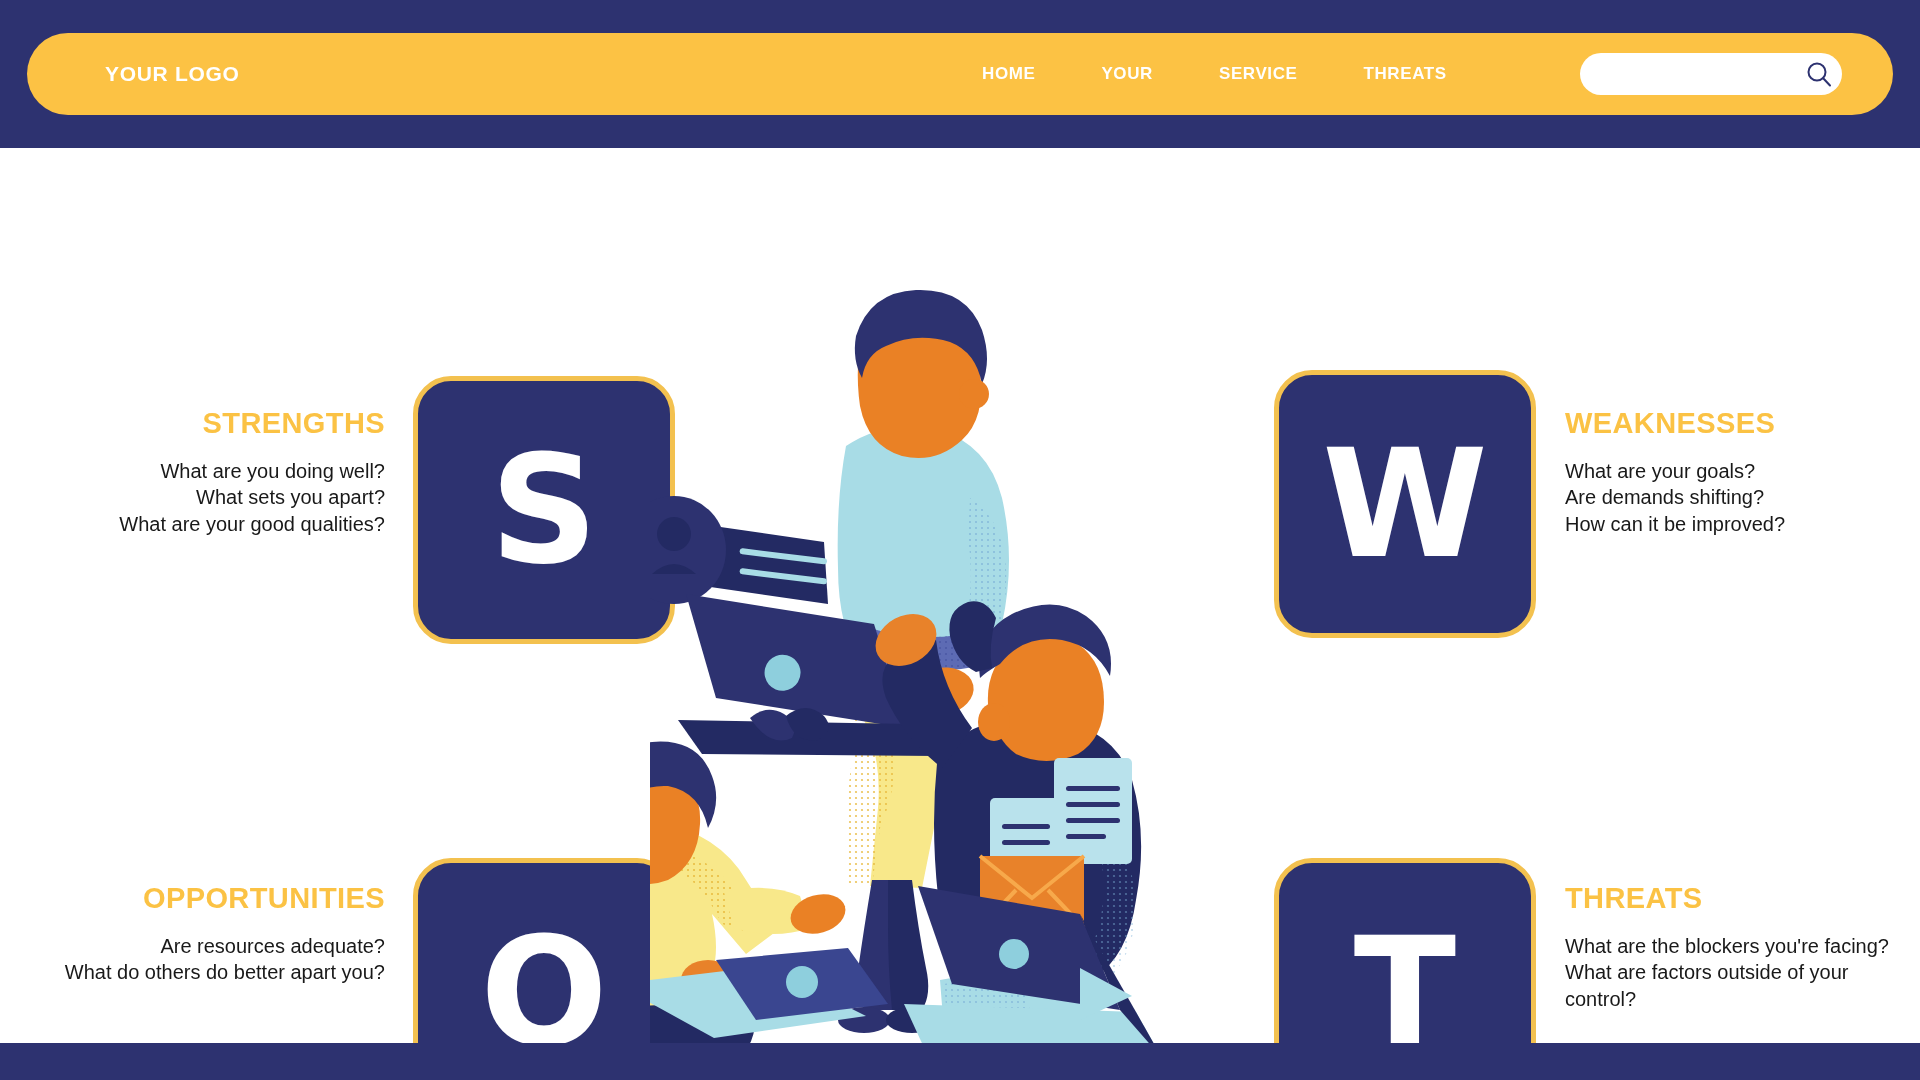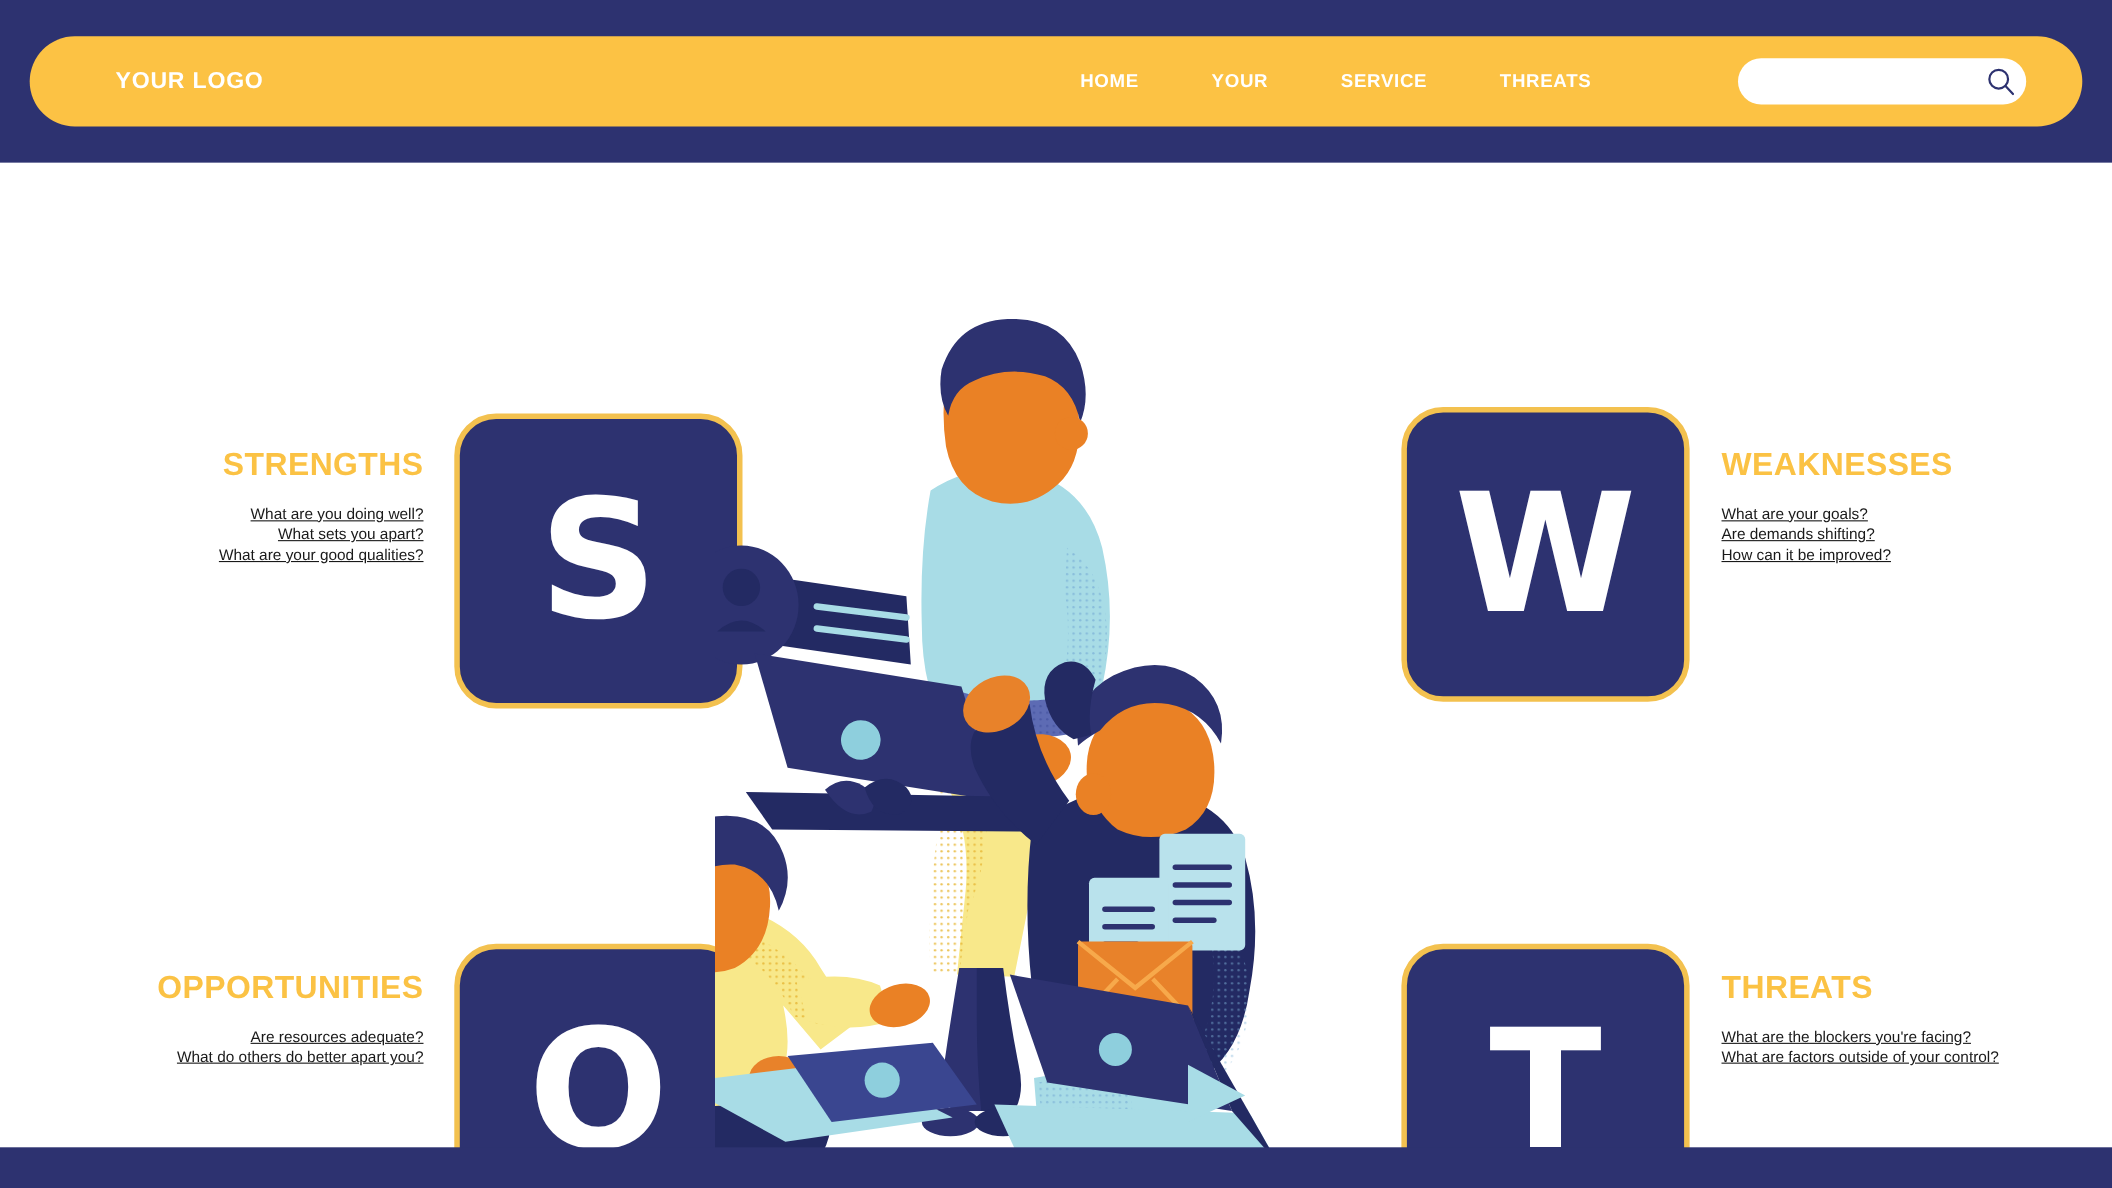--- a/index.html
+++ b/index.html
@@ -105,25 +105,24 @@
   .quad-text { position: absolute; }
   .quad-title {
     font-size: 29px;
     font-weight: bold;
     color: #fbc244;
     letter-spacing: 0.4px;
     line-height: 1.1;
     white-space: nowrap;
   }
   .quad-body {
-    font-size: 14px;
+    font-size: 20px;
     color: #191919;
     line-height: 1.32;
     font-weight: 400;
-    text-decoration: underline;
   }
   .align-right { text-align: right; }
   .align-left  { text-align: left; }
 
   #block-strengths     { left: 40px;  top: 260px; width: 345px; }
   #block-opportunities { left: 20px;  top: 735px; width: 365px; }
   #block-weaknesses    { left: 1565px; top: 260px; width: 340px; }
   #block-threats       { left: 1565px; top: 735px; width: 345px; }
   .quad-title.sp { margin-bottom: 18px; }
 

